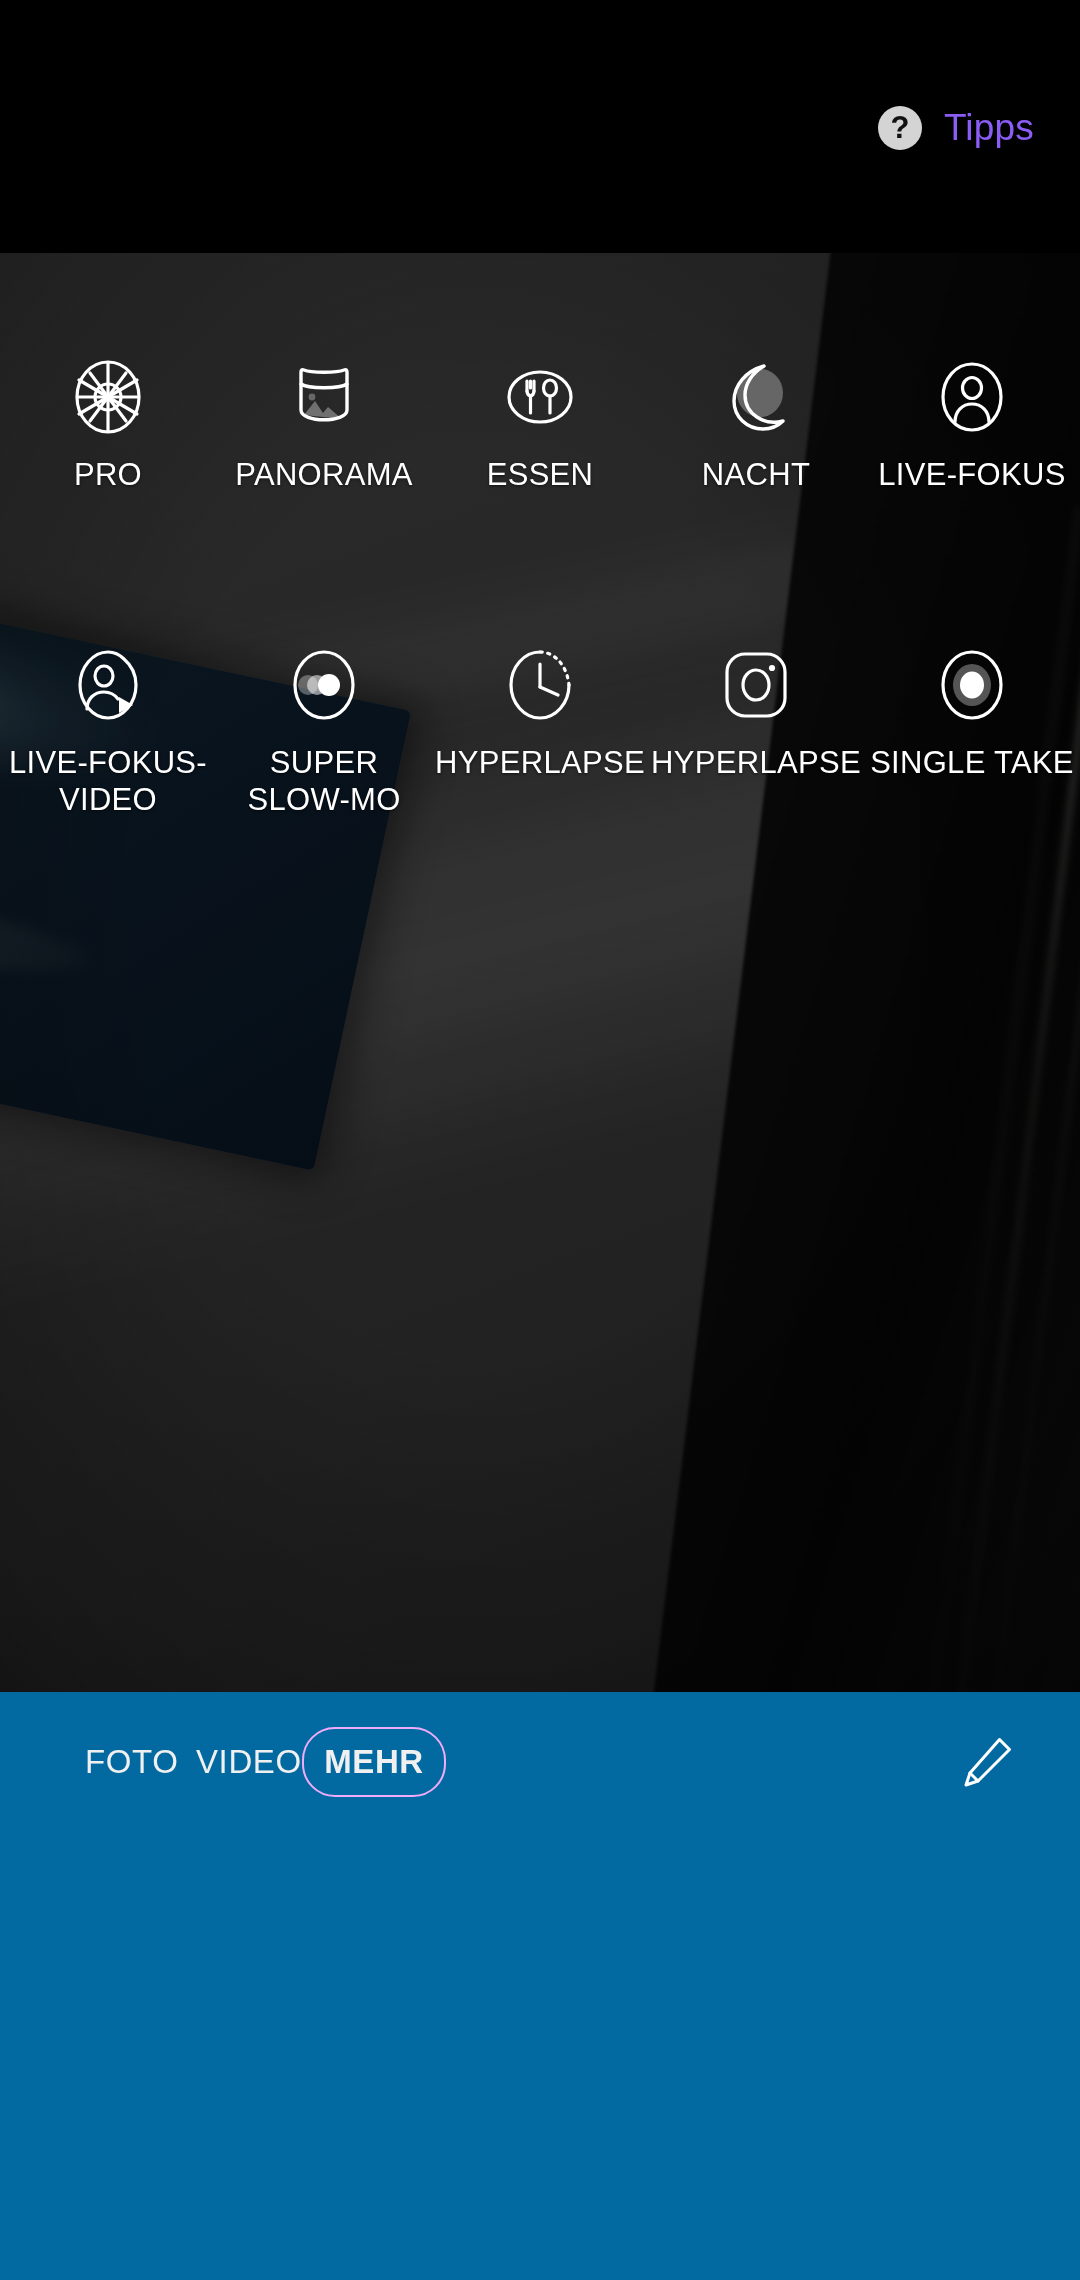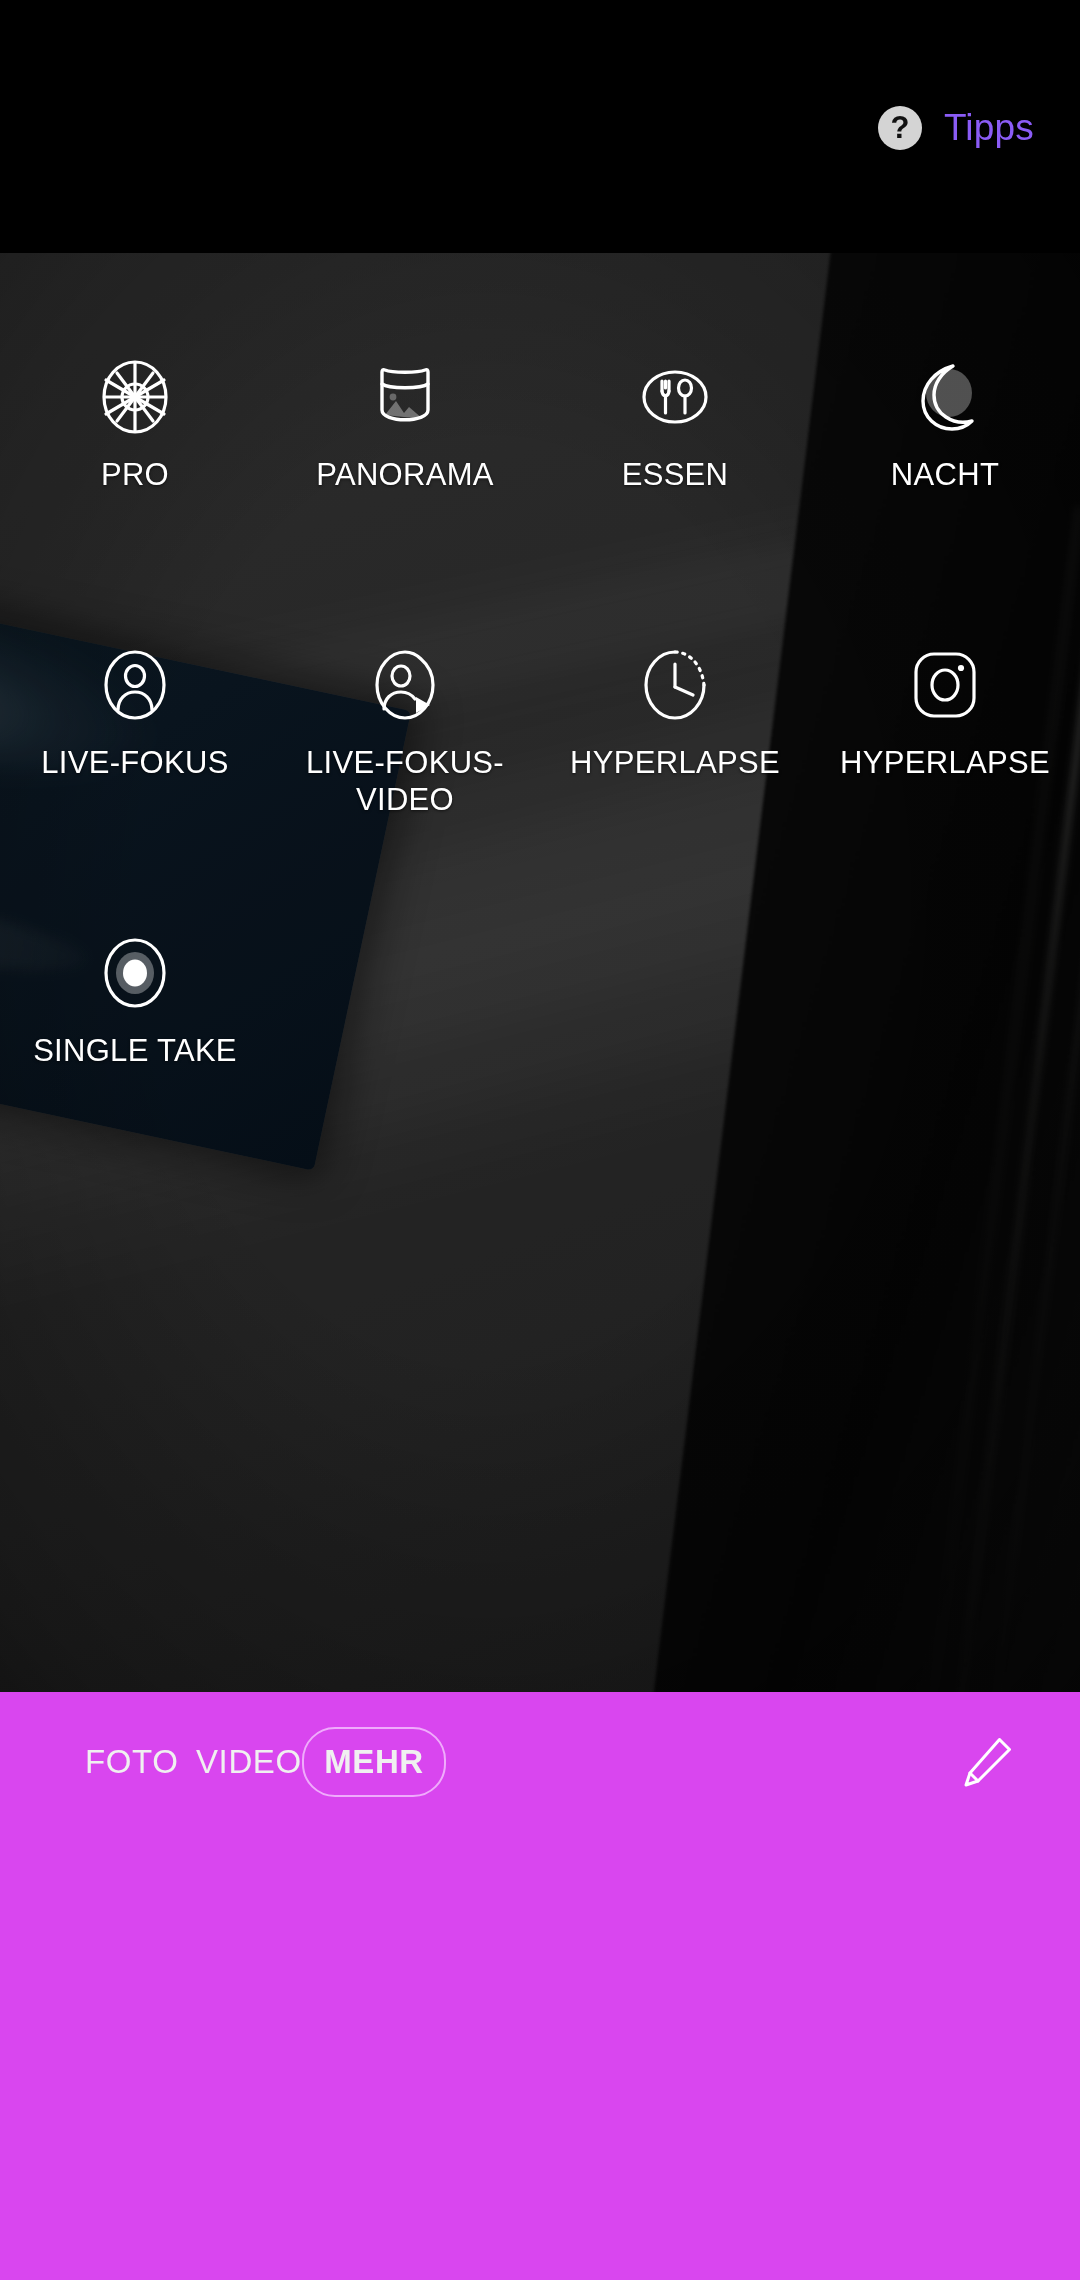--- a/index.html
+++ b/index.html
@@ -68,32 +68,32 @@
                   transform:rotate(7deg);
                   background:linear-gradient(180deg,rgba(160,160,155,.16),rgba(0,0,0,0));
                   filter:blur(4px);}
   #bg-vignette{left:0;top:0;width:1080px;height:1439px;
                background:radial-gradient(ellipse at 45% 45%,
                   rgba(0,0,0,0) 40%,rgba(0,0,0,.30) 85%,rgba(0,0,0,.48) 100%);}
   #bg-scrim{left:0;top:0;width:1080px;height:1439px;background:rgba(0,0,0,.10);}
 
   
   #mode-grid{position:absolute;left:0;top:253px;width:1080px;height:1439px;
-             display:grid;grid-template-columns:repeat(4,1fr);
+             display:grid;grid-template-columns:repeat(5,1fr);
              grid-auto-rows:288px;align-content:start;padding-top:104px;
              box-sizing:border-box;}
   .mode{display:flex;flex-direction:column;align-items:center;justify-content:flex-start;}
   .mode-icon{width:80px;height:80px;position:relative;display:block;}
   .mode-icon svg{width:80px;height:80px;display:block;overflow:visible;}
   .mode-label{margin-top:20px;font-size:31px;color:#fff;text-align:center;
               line-height:1.18;letter-spacing:.3px;text-shadow:0 1px 3px rgba(0,0,0,.6);
               max-width:230px;}
 
   
-  #bottombar{position:absolute;left:0;top:1692px;width:1080px;height:588px;background:#d946ef;}
+  #bottombar{position:absolute;left:0;top:1692px;width:1080px;height:588px;background:#0369a1;}
   #mode-switcher{position:absolute;left:0;top:0;width:1080px;height:140px;
                  display:flex;align-items:center;}
   .switch-item{font-size:33px;color:#f0f0f0;letter-spacing:.6px;
                padding:0;white-space:nowrap;}
   #sw-foto{position:absolute;left:85px;top:50%;transform:translateY(-50%);}
   #sw-video{position:absolute;left:196px;top:50%;transform:translateY(-50%);}
   #sw-mehr{position:absolute;left:302px;top:50%;transform:translateY(-50%);
            width:140px;height:66px;border:2px solid #f0abfc;border-radius:33px;
            display:flex;align-items:center;justify-content:center;}
   #sw-mehr .switch-item{font-weight:bold;font-size:33px;}
@@ -209,20 +209,31 @@
                    C12 22 25 7 40 7 C46 7 51 9 56 14"></path>
           <ellipse cx="36" cy="31" rx="9" ry="10"></ellipse>
           <path d="M19 64 C19 54 26 47 36 47 C42 47 47 50 50 54"></path>
           <path d="M51 52 L65 60 L51 68 Z" fill="#fff" stroke="none"></path>
         </svg>
       </span>
       <span class="mode-label">LIVE-FOKUS-<br>VIDEO</span>
     </div>
 
 
+    <div class="mode">
+      <span class="mode-icon">
+        <svg viewBox="0 0 80 80" fill="none" stroke="#fff" stroke-width="3.2">
+          <ellipse cx="40" cy="40" rx="29" ry="33"></ellipse>
+          <circle cx="24" cy="40" r="10" fill="rgba(255,255,255,.32)" stroke="none"></circle>
+          <circle cx="33" cy="40" r="10" fill="rgba(255,255,255,.55)" stroke="none"></circle>
+          <circle cx="45" cy="40" r="11" fill="#fff" stroke="none"></circle>
+        </svg>
+      </span>
+      <span class="mode-label">SUPER SLOW-MO</span>
+    </div>
 
 
     <div class="mode">
       <span class="mode-icon">
         <svg viewBox="0 0 80 80" fill="none" stroke="#fff" stroke-width="3.2" stroke-linecap="round" stroke-linejoin="round">
           <path d="M40 7 C24 7 11 22 11 40 C11 58 24 73 40 73 C56 73 69 58 69 40"></path>
           <path d="M40 7 C48 7 55 11 60 17" stroke-dasharray="2.2 5.6"></path>
           <path d="M60 17 C65 23 68 31 69 40" stroke-dasharray="2.2 5.6"></path>
           <path d="M40 19 L40 42"></path>
           <path d="M40 42 L58 50"></path>

